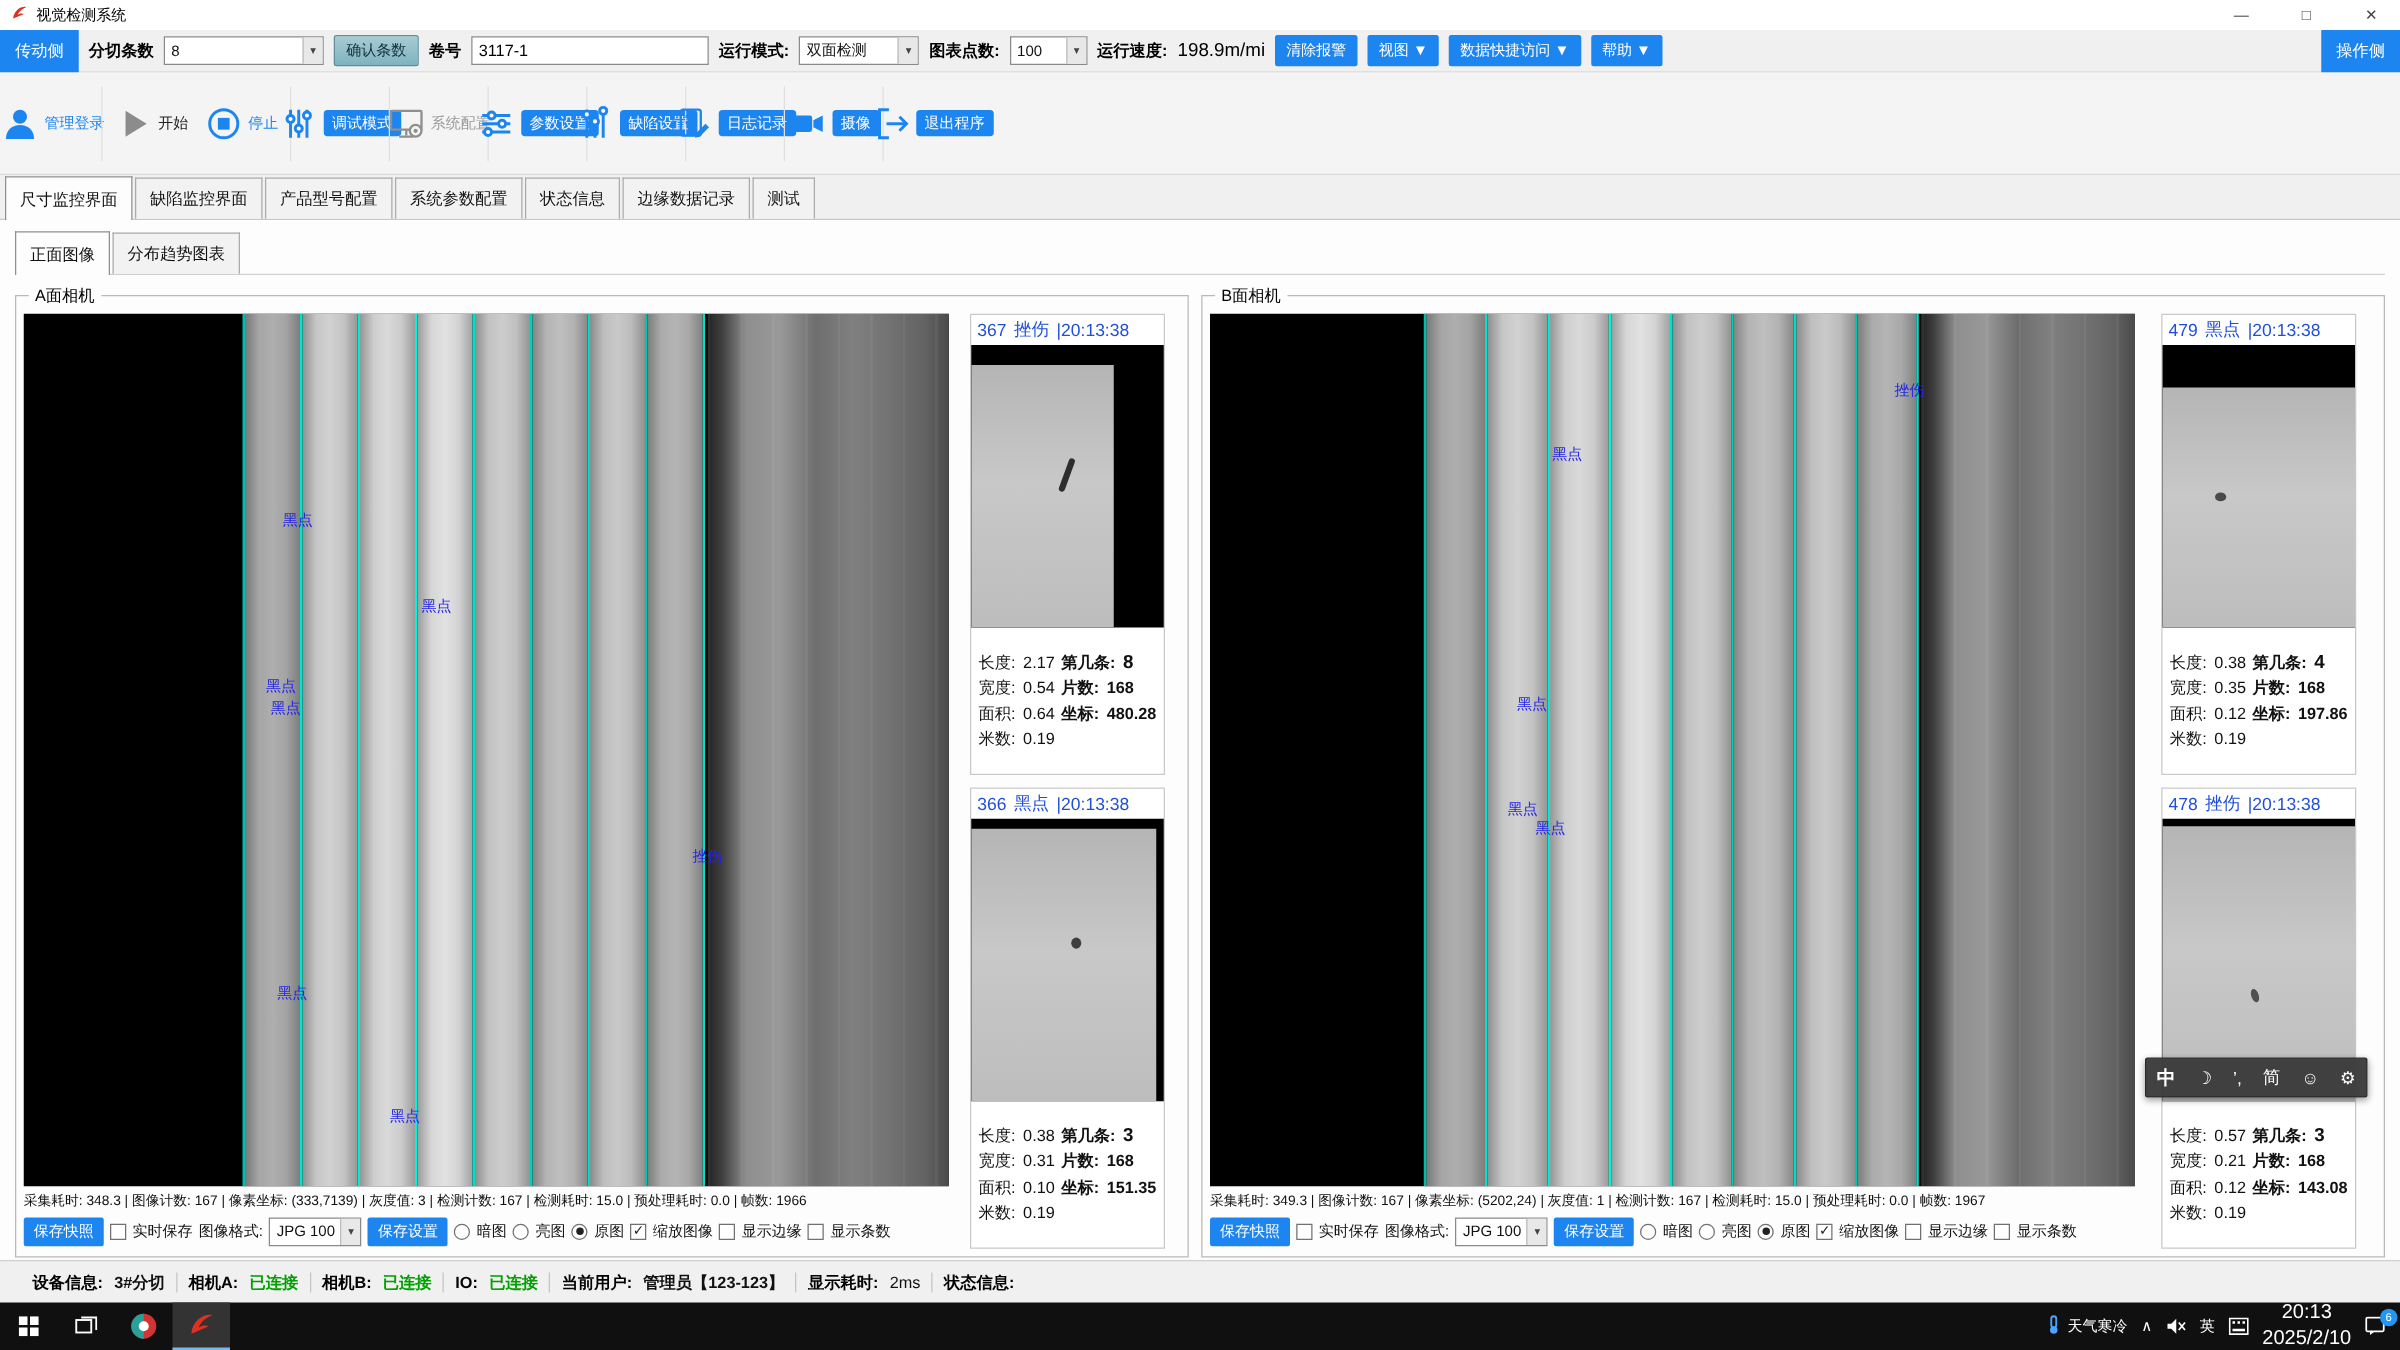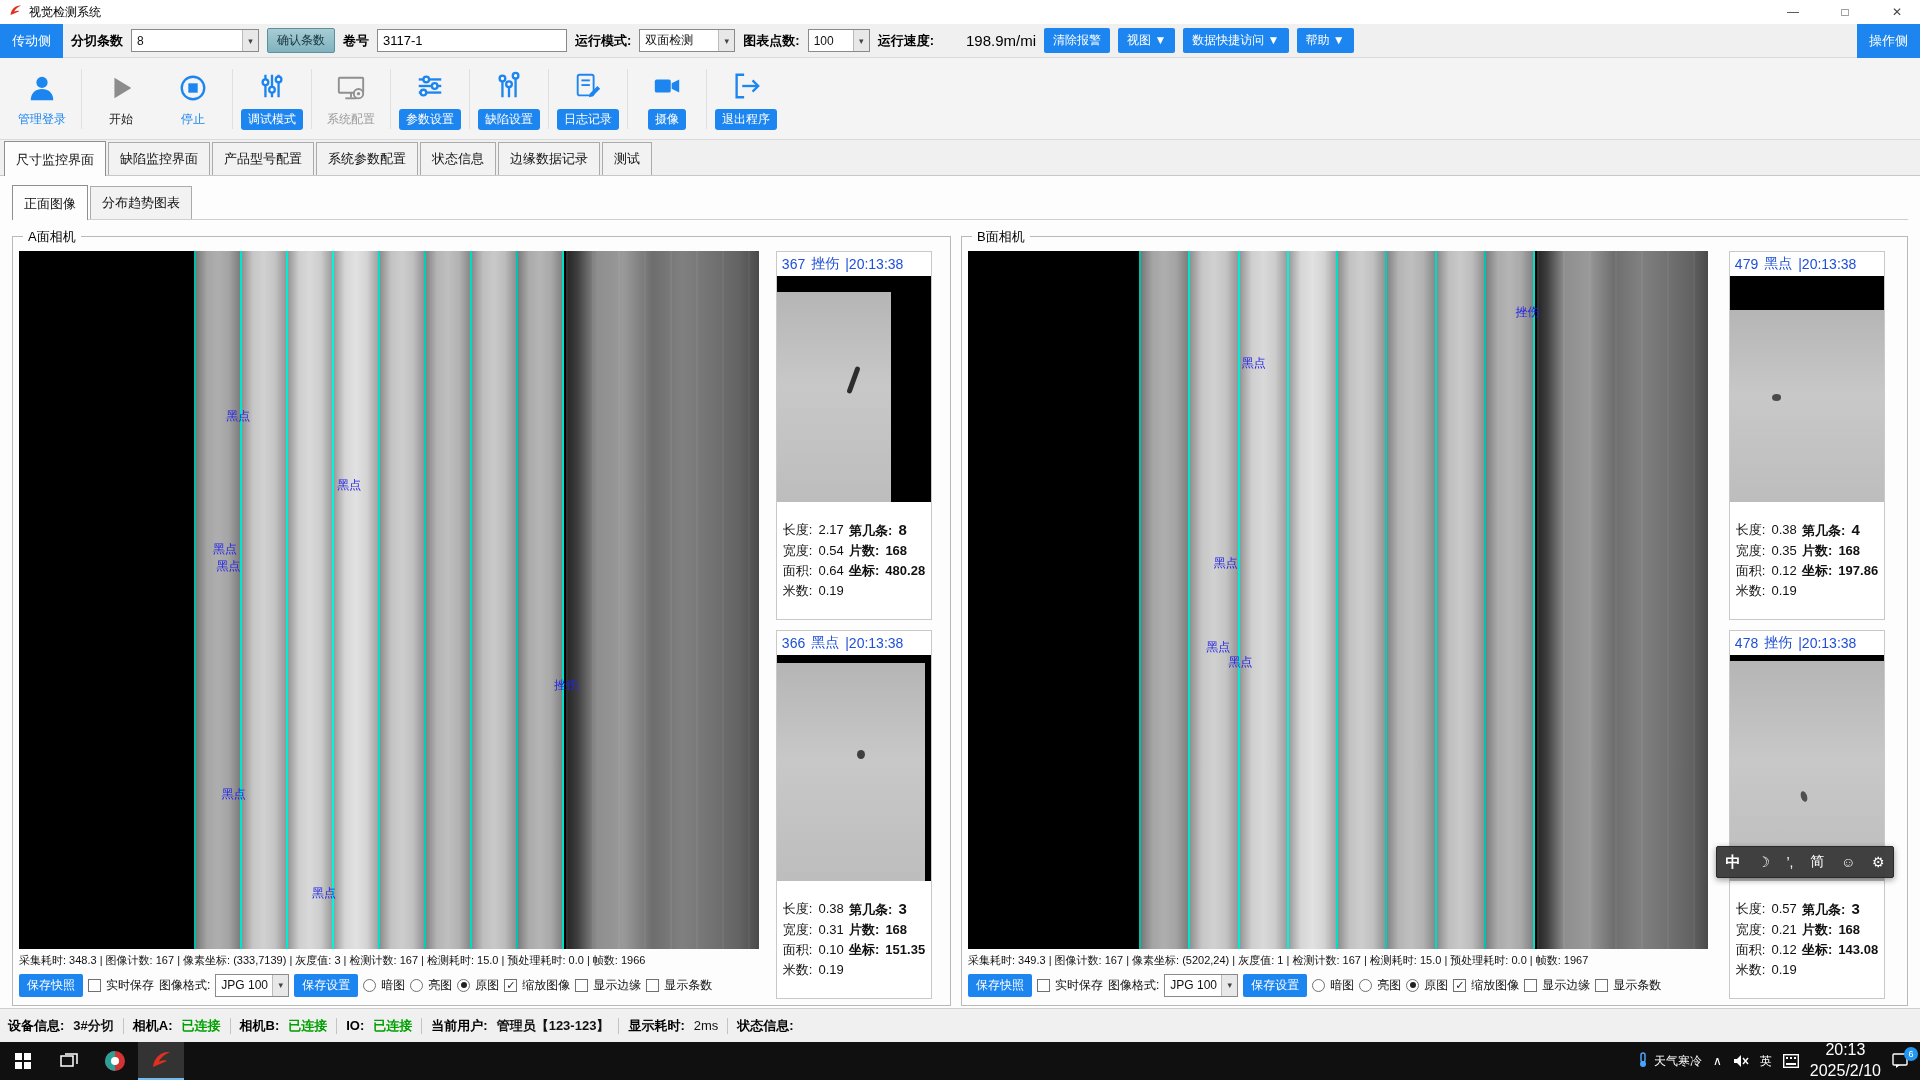--- a/index.html
+++ b/index.html
@@ -16,26 +16,26 @@
   
   .toolbar1 { height:34px; background:#f0f0f0; border-bottom:1px solid #dadada; display:flex; align-items:center; gap:8px; padding-right:0; }
   .btn { border:none; cursor:pointer; font-family:inherit; }
   .btn.blue { background:#1d85f0; color:#fff; font-size:12px; padding:4px 9px; border-radius:2px; }
   .btn.side { height:34px; border-radius:0; font-size:13px; padding:0 12px; }
   .btn.teal { background:linear-gradient(#a7ccd4,#7fb3bf); border:1px solid #5e8f9b; color:#15323c; font-size:12px; padding:3px 9px; border-radius:2px; }
   .tb-label { font-size:13px; font-weight:bold; color:#000; white-space:nowrap; }
   .combo { height:23px; background:#fff; border:1px solid #8a8a8a; display:flex; align-items:center; justify-content:space-between; padding-left:5px; font-size:12px; }
   .combo .combo-arrow { width:16px; height:100%; display:flex; align-items:center; justify-content:center; background:#e8e8e8; border-left:1px solid #bbb; font-size:9px; color:#444; }
   .text-input { height:23px; border:1px solid #8a8a8a; background:#fff; font-size:13px; padding:0 5px; font-family:inherit; }
-  .speed { font-size:15px; color:#000; white-space:nowrap;margin-left:24px; }
+  .speed { font-size:15px; color:#000; white-space:nowrap; }
   .flex-spacer { flex:1; }
 
   
   .ribbon { height:82px; background:#f4f4f4; border-bottom:1px solid #dadada; display:flex; align-items:center; padding-left:6px; }
-  .ribbon-item { width:72px; display:flex; flex-direction:column; align-items:center; justify-content:center; gap:5px; cursor:pointer; }
+  .ribbon-item { width:72px; display:flex; flex-direction:row; align-items:center; justify-content:center; gap:5px; cursor:pointer; }
   .ricon { height:36px; display:flex; align-items:center; justify-content:center; }
   .rlabel { font-size:12px; white-space:nowrap; }
   .rlabel.link { color:#1d85f0; }
   .rlabel.plain { color:#222; }
   .rlabel.pill { background:#1d85f0; color:#fff; padding:2px 7px; border-radius:3px; }
   .rlabel.disabled { color:#9b9b9b; }
   .vsep { width:1px; height:60px; background:#e0e0e0; margin:0 3px; }
 
   
   .tabs { height:36px; display:flex; align-items:flex-end; background:#f0f0f0; padding-left:4px; border-bottom:1px solid #c8c8c8; }
@@ -77,21 +77,21 @@
   .card-header { height:24px; display:flex; align-items:center; gap:6px; color:#1f4fd8; font-size:14px; padding:0 5px; }
   .card-image { height:226px; background:#000; position:relative; overflow:hidden; }
   .plate { position:absolute; background:linear-gradient(180deg,#b5b5b5,#c8c8c8 45%,#bdbdbd); }
   .mark { position:absolute; background:#333; border-radius:50%; }
   .card-fields { flex:1; display:grid; grid-template-columns:1fr 1.15fr; align-content:space-around; padding:18px 6px; font-size:13px; }
   .cf { display:flex; gap:6px; align-items:baseline; }
   .cf.rbold { font-weight:bold; }
   .cf .big { font-size:15px; font-weight:bold; }
 
   
-  .statusbar { height:34px; background:#f0f0f0; border-top:1px solid #cfcfcf; display:flex; align-items:center; gap:9px; padding-left:8px; font-size:13px; }
+  .statusbar { height:34px; background:#f0f0f0; border-top:1px solid #cfcfcf; display:flex; align-items:center; gap:9px; padding-left:26px; font-size:13px; }
   .sb-label { font-weight:bold; color:#000; }
   .sb-value.bold { font-weight:bold; }
   .sb-value.green { color:#00a000; font-weight:bold; }
   .sb-div { width:1px; height:16px; background:#c4c4c4; }
 
   
   .ime-bar { position:absolute; left:1716px; top:846px; width:178px; height:32px; background:rgba(58,58,58,.96); border:1px solid #2a2a2a; border-radius:2px; display:flex; align-items:center; justify-content:space-around; color:#fff; z-index:50; box-shadow:0 2px 6px rgba(0,0,0,.4); }
   .ime-item { font-size:14px; cursor:pointer; }
   .ime-item.zh { font-weight:bold; font-size:15px; }
 

